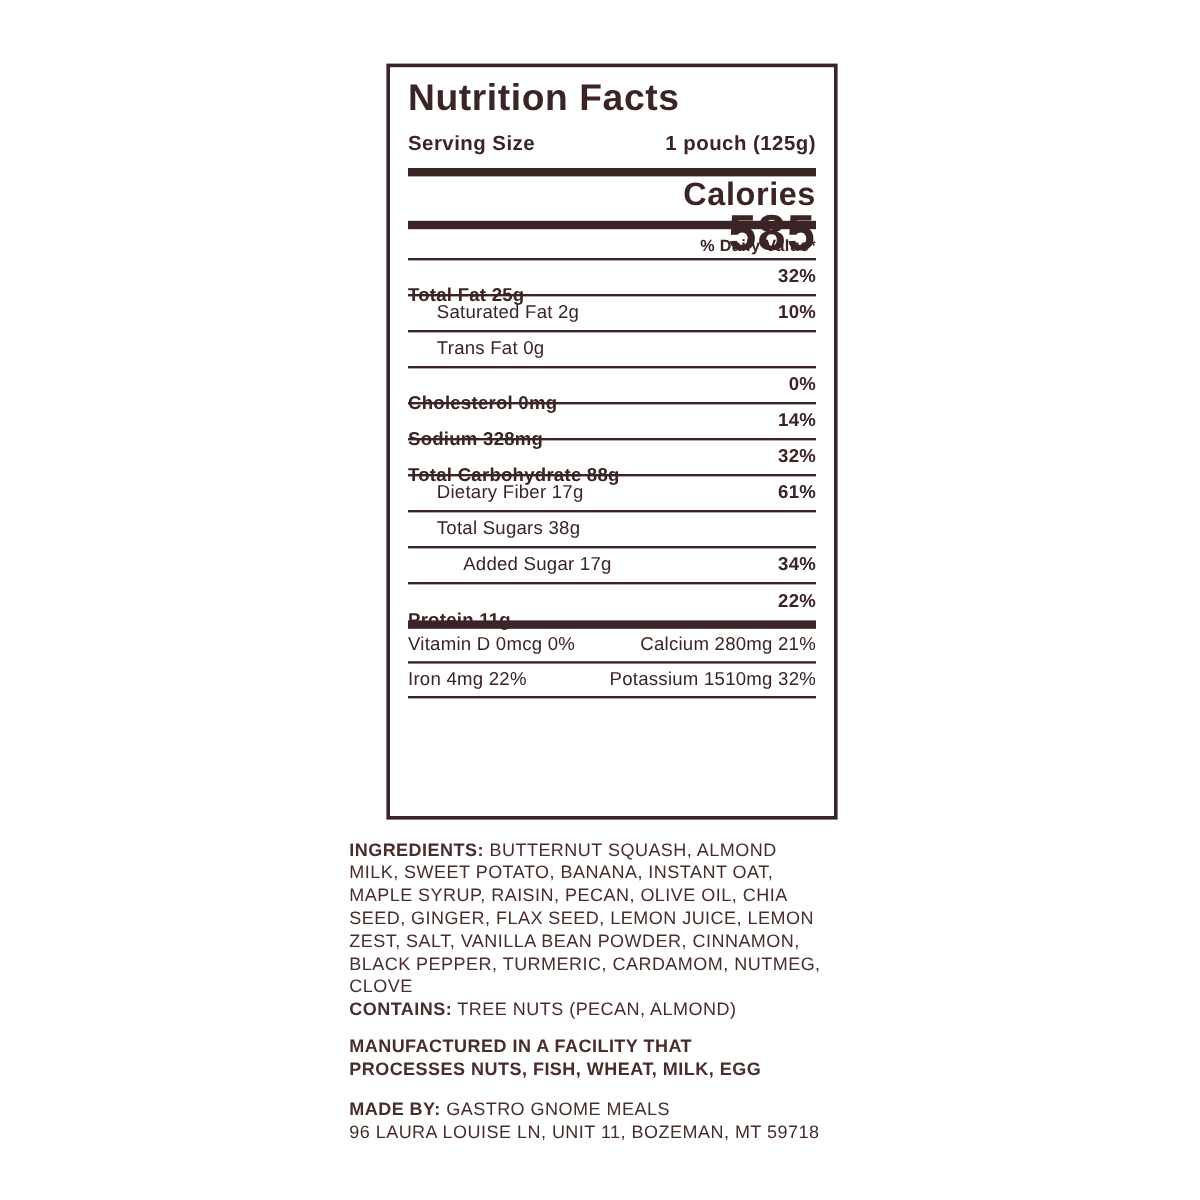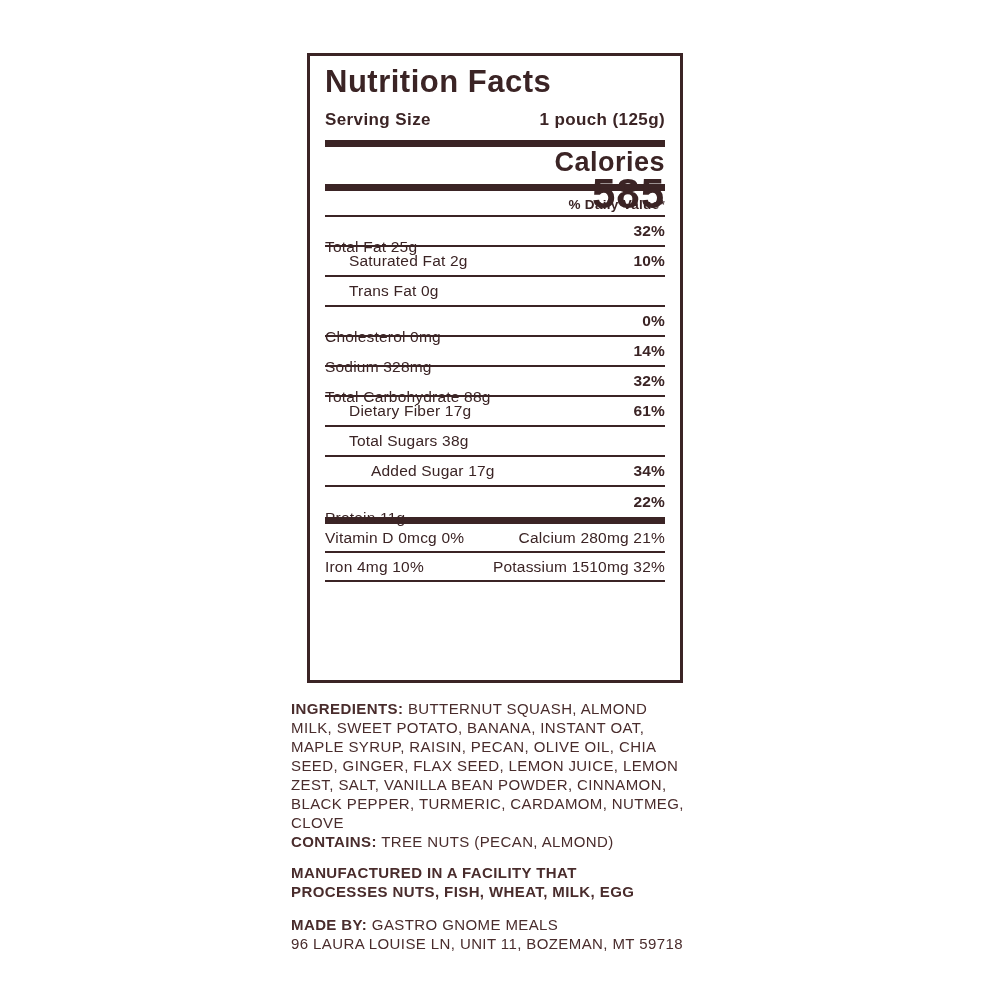--- a/index.html
+++ b/index.html
@@ -14,21 +14,21 @@
   }
   .canvas{
     position:relative;
     width:1000px;height:1000px;
     background:#ffffff;
     overflow:hidden;
   }
   
   .nf-box{
     position:absolute;
-    left:307px;top:53px;
+    left:322px;top:53px;
     width:376px;height:630px;
     border:3px solid var(--brown);
     padding:0 15px;
   }
   .nf-title{
     margin-top:8px;
     font-size:31px;
     line-height:36px;
     font-weight:700;
     letter-spacing:0.5px;
@@ -63,21 +63,21 @@
     font-size:13.5px;font-weight:700;letter-spacing:0.3px;
     border-bottom:2px solid var(--brown);
   }
   .row{
     height:30px;
     display:flex;justify-content:space-between;align-items:center;
     font-size:15.5px;letter-spacing:0.2px;
     border-bottom:2px solid var(--brown);
   }
   .row span:last-child{font-weight:700;}
-  .row.bold span:first-child{font-weight:400;margin-top:32px;}
+  .row.bold span:first-child{font-weight:700;margin-top:32px;}
   .row.ind1 span:first-child{padding-left:24px;}
   .row.ind2 span:first-child{padding-left:46px;}
   .row.nob{border-bottom:none;}
   .row.micro{height:29px;}
   .row.micro span{font-weight:400;}
   .nf-foot{
     margin-top:9px;
     font-size:12.8px;
     font-weight:700;
     line-height:18px;
@@ -166,21 +166,21 @@
       <span>22%</span>
     </div>
 
     <div class="bar"></div>
 
     <div class="row micro">
       <span>Vitamin D 0mcg 0%</span>
       <span>Calcium 280mg 21%</span>
     </div>
     <div class="row micro">
-      <span>Iron 4mg 10%</span>
+      <span>Iron 4mg 22%</span>
       <span>Potassium 1510mg 32%</span>
     </div>
 
   </div>
 
   <div class="info">
     <p class="ing"><span class="b">INGREDIENTS:</span> <span>BUTTERNUT SQUASH, ALMOND MILK, SWEET POTATO, BANANA, INSTANT OAT, MAPLE SYRUP, RAISIN, PECAN, OLIVE OIL, CHIA SEED, GINGER, FLAX SEED, LEMON JUICE, LEMON ZEST, SALT, VANILLA BEAN POWDER, CINNAMON, BLACK PEPPER, TURMERIC, CARDAMOM, NUTMEG, CLOVE</span></p>
 
     <p class="contains"><span class="b">CONTAINS:</span> <span>TREE NUTS (PECAN, ALMOND)</span></p>
 

